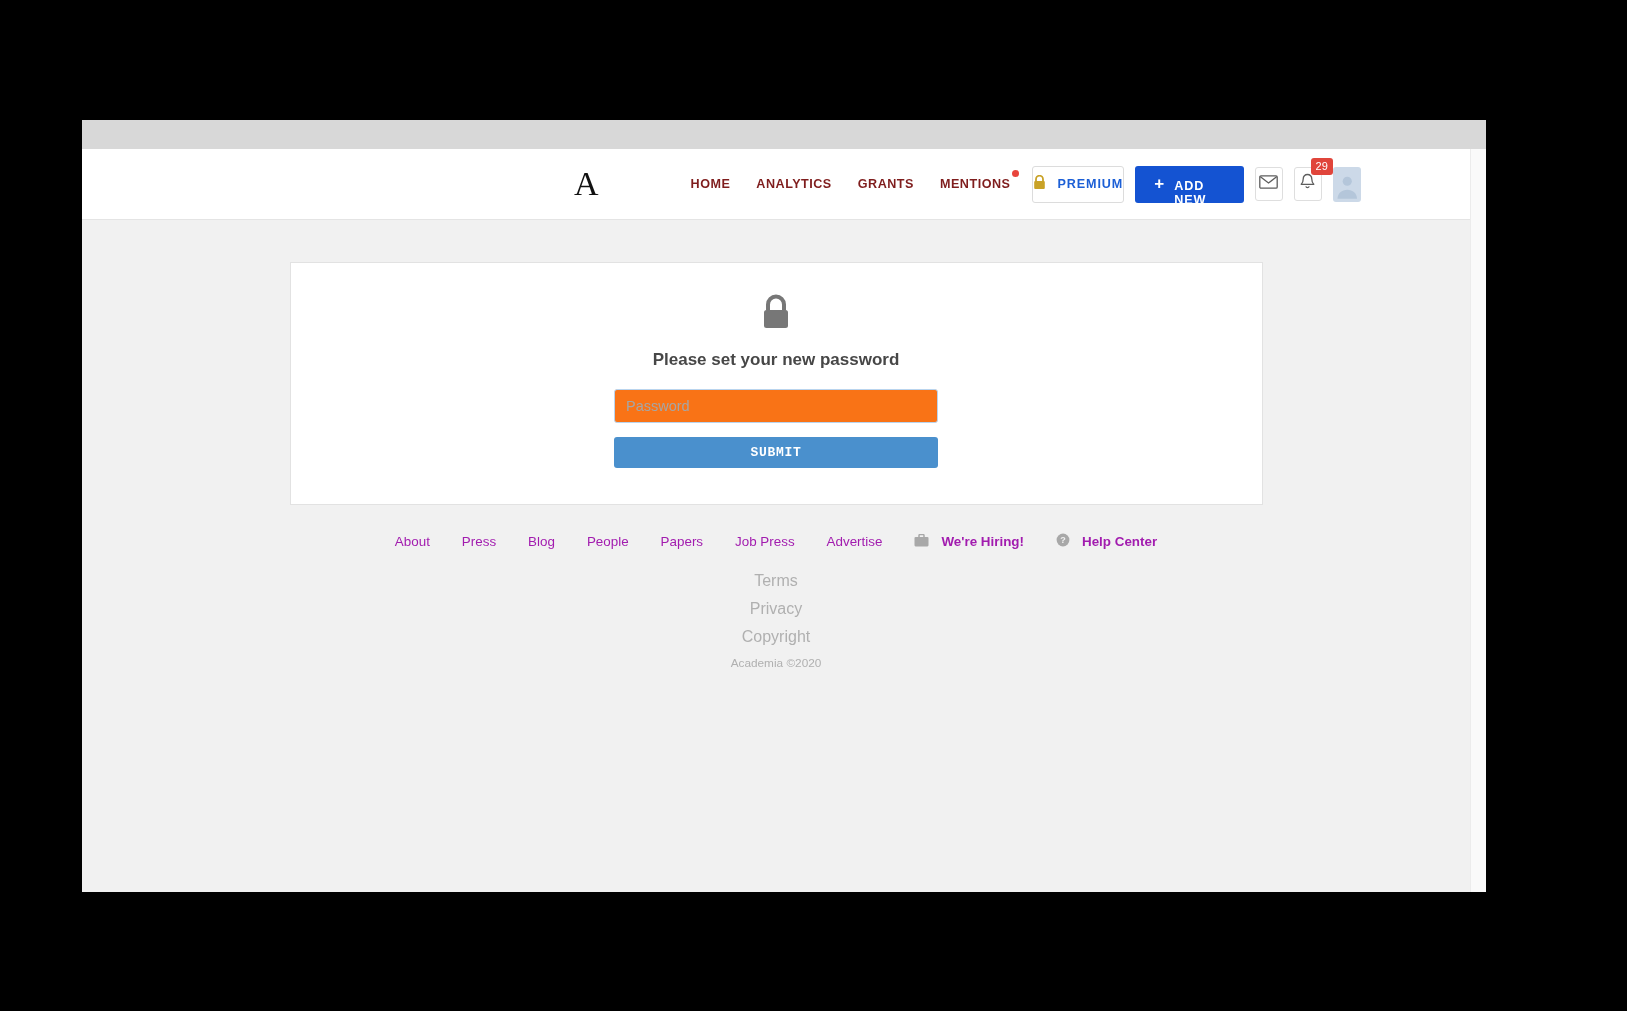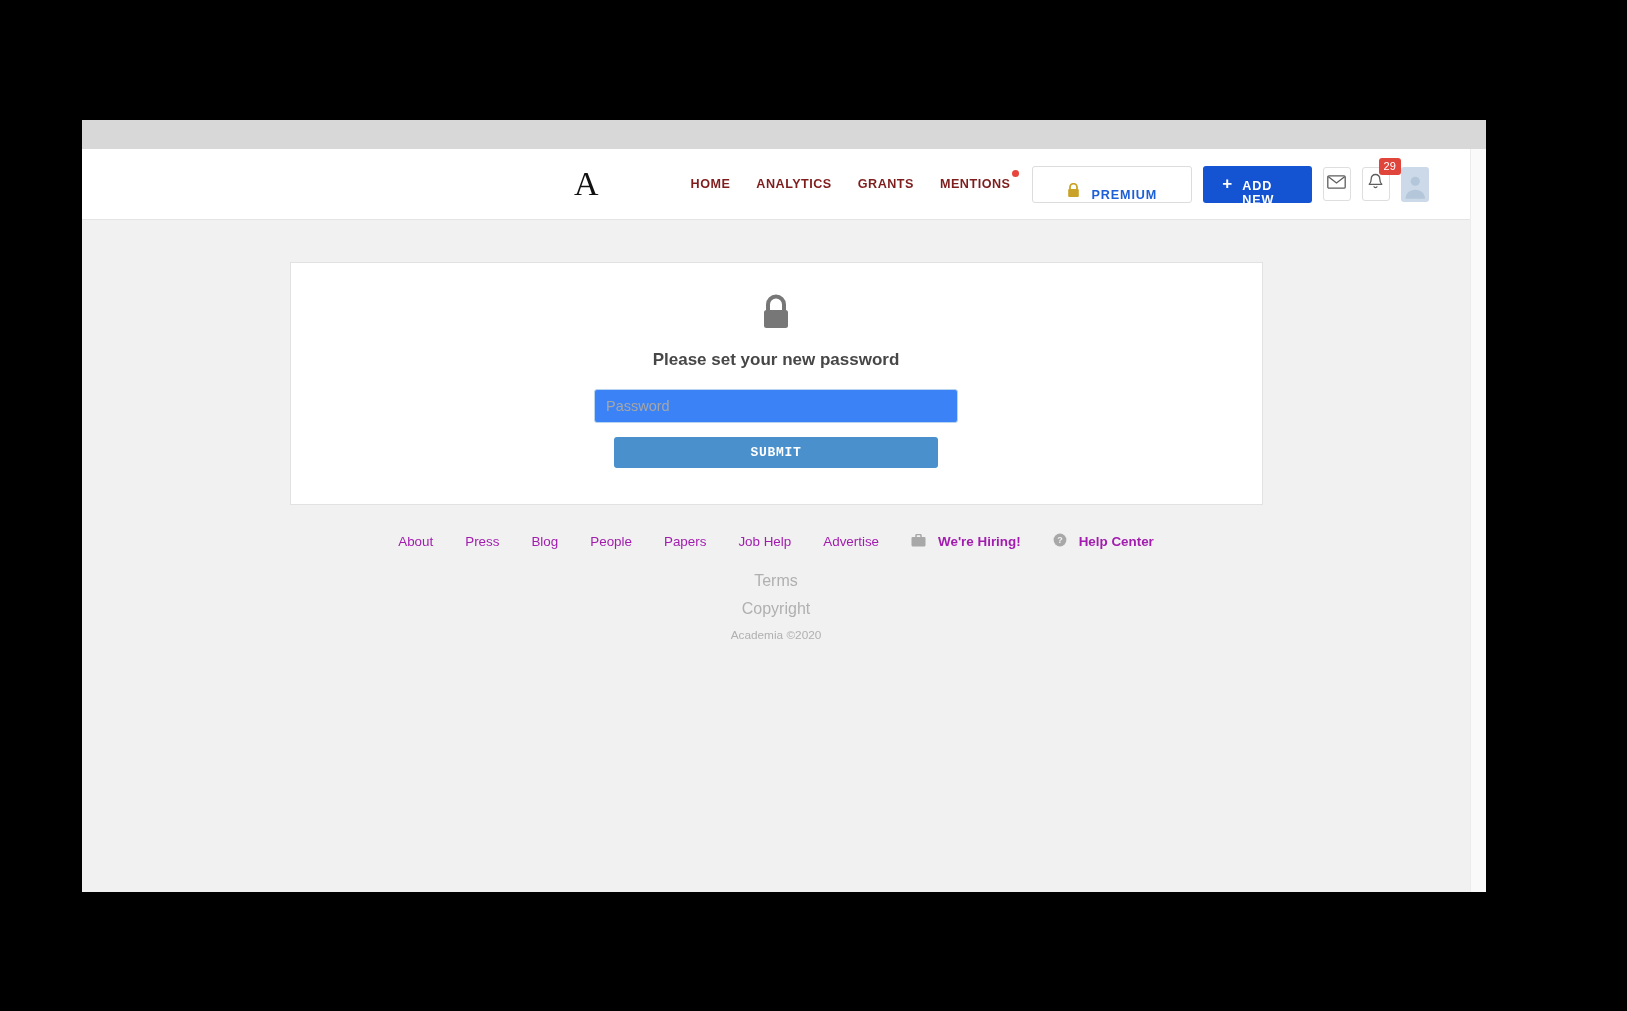--- a/index.html
+++ b/index.html
@@ -115,24 +115,24 @@
 
   .nav-right {
     display: flex;
     align-items: center;
     gap: 11px;
     margin-left: 22px;
   }
 
   .btn-premium {
     display: flex;
-    align-items: flex-end;
+    align-items: center;
     gap: 11px;
     height: 37px;
-    padding: 0 34px;
+    padding: 0 0;
     border: 1px solid #dcdcdc;
     border-radius: 3px;
     background: #ffffff;
     cursor: pointer;
   }
   .btn-premium .label {
     font-size: 12.6px;
     font-weight: bold;
     letter-spacing: 0.9px;
     color: #1c5fd6;
@@ -228,30 +228,30 @@
     font-size: 17px;
     font-weight: bold;
     color: #474747;
     text-align: center;
     line-height: 1.18;
     max-width: 300px;
     margin-bottom: 19px;
   }
 
   .pw-input {
-    width: 364px;
+    width: 324px;
     height: 34px;
     padding: 6px 11px;
     border: 1px solid #b9d4ee;
     border-radius: 3px;
     font-size: 14.5px;
     font-family: "Liberation Sans", sans-serif;
     color: #333;
     outline: none;
-    background: #3b82f6;
+    background: #f97316;
     margin-bottom: 14px;
   }
   .pw-input::placeholder { color: #a6a6a6; }
 
   .submit-btn {
     width: 324px;
     height: 31px;
     border: none;
     border-radius: 3px;
     background: #4a90cd;
@@ -406,21 +406,21 @@
       </div>
 
       <div class="footer">
 
         <div class="footer-row">
           <a class="footer-link">About</a>
           <a class="footer-link">Press</a>
           <a class="footer-link">Blog</a>
           <a class="footer-link">People</a>
           <a class="footer-link">Papers</a>
-          <a class="footer-link">Job Help</a>
+          <a class="footer-link">Job Press</a>
           <a class="footer-link">Advertise</a>
 
           <a class="footer-link strong">
             <span>
               <svg width="15" height="13" viewBox="0 0 15 13">
                 <rect x="0.5" y="3" width="14" height="9.4" rx="1.1" fill="#a8a8a8"></rect>
                 <path d="M5 3V1.6A1 1 0 0 1 6 .6h3a1 1 0 0 1 1 1V3" fill="none" stroke="#a8a8a8" stroke-width="1.5"></path>
               </svg>
             </span>
             <span>We're Hiring!</span>
@@ -432,20 +432,21 @@
                 <circle cx="7" cy="7" r="6.4" fill="#a8a8a8"></circle>
                 <text x="7" y="10.4" font-size="9" font-weight="bold" fill="#f1f1f1" text-anchor="middle" font-family="Liberation Sans, sans-serif">?</text>
               </svg>
             </span>
             <span>Help Center</span>
           </a>
         </div>
 
         <div class="footer-stack">
           <a class="footer-sub">Terms</a>
+          <a class="footer-sub">Privacy</a>
           <a class="footer-sub">Copyright</a>
           <span class="footer-copy">Academia ©2020</span>
         </div>
 
       </div>
 
     </div>
   </div>
 </div>
 

